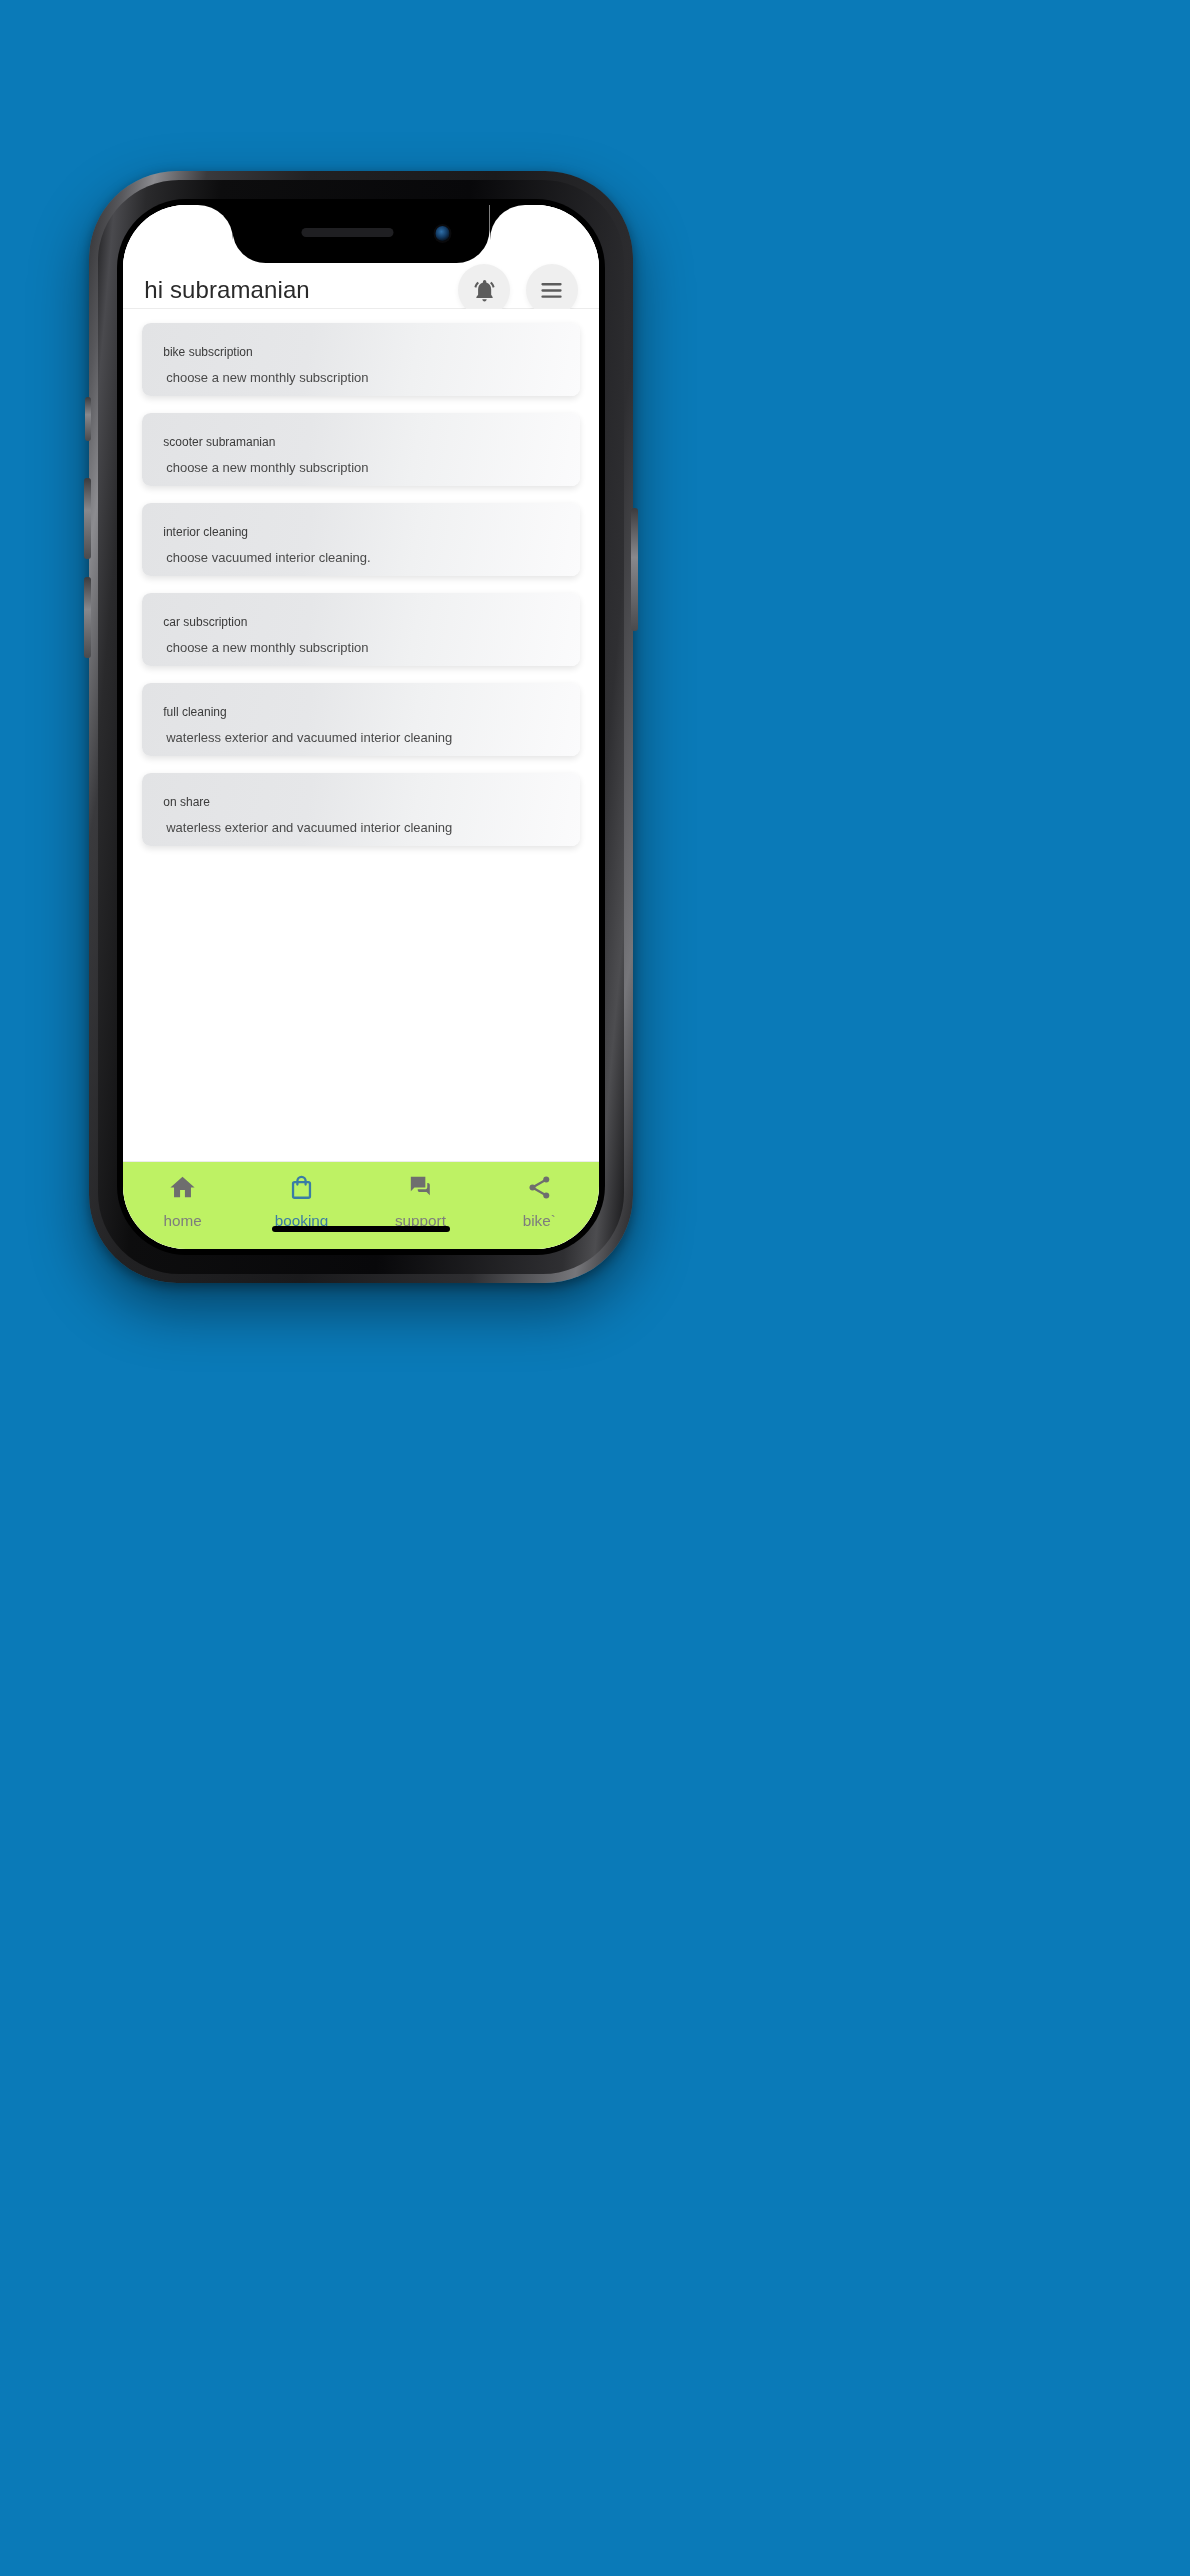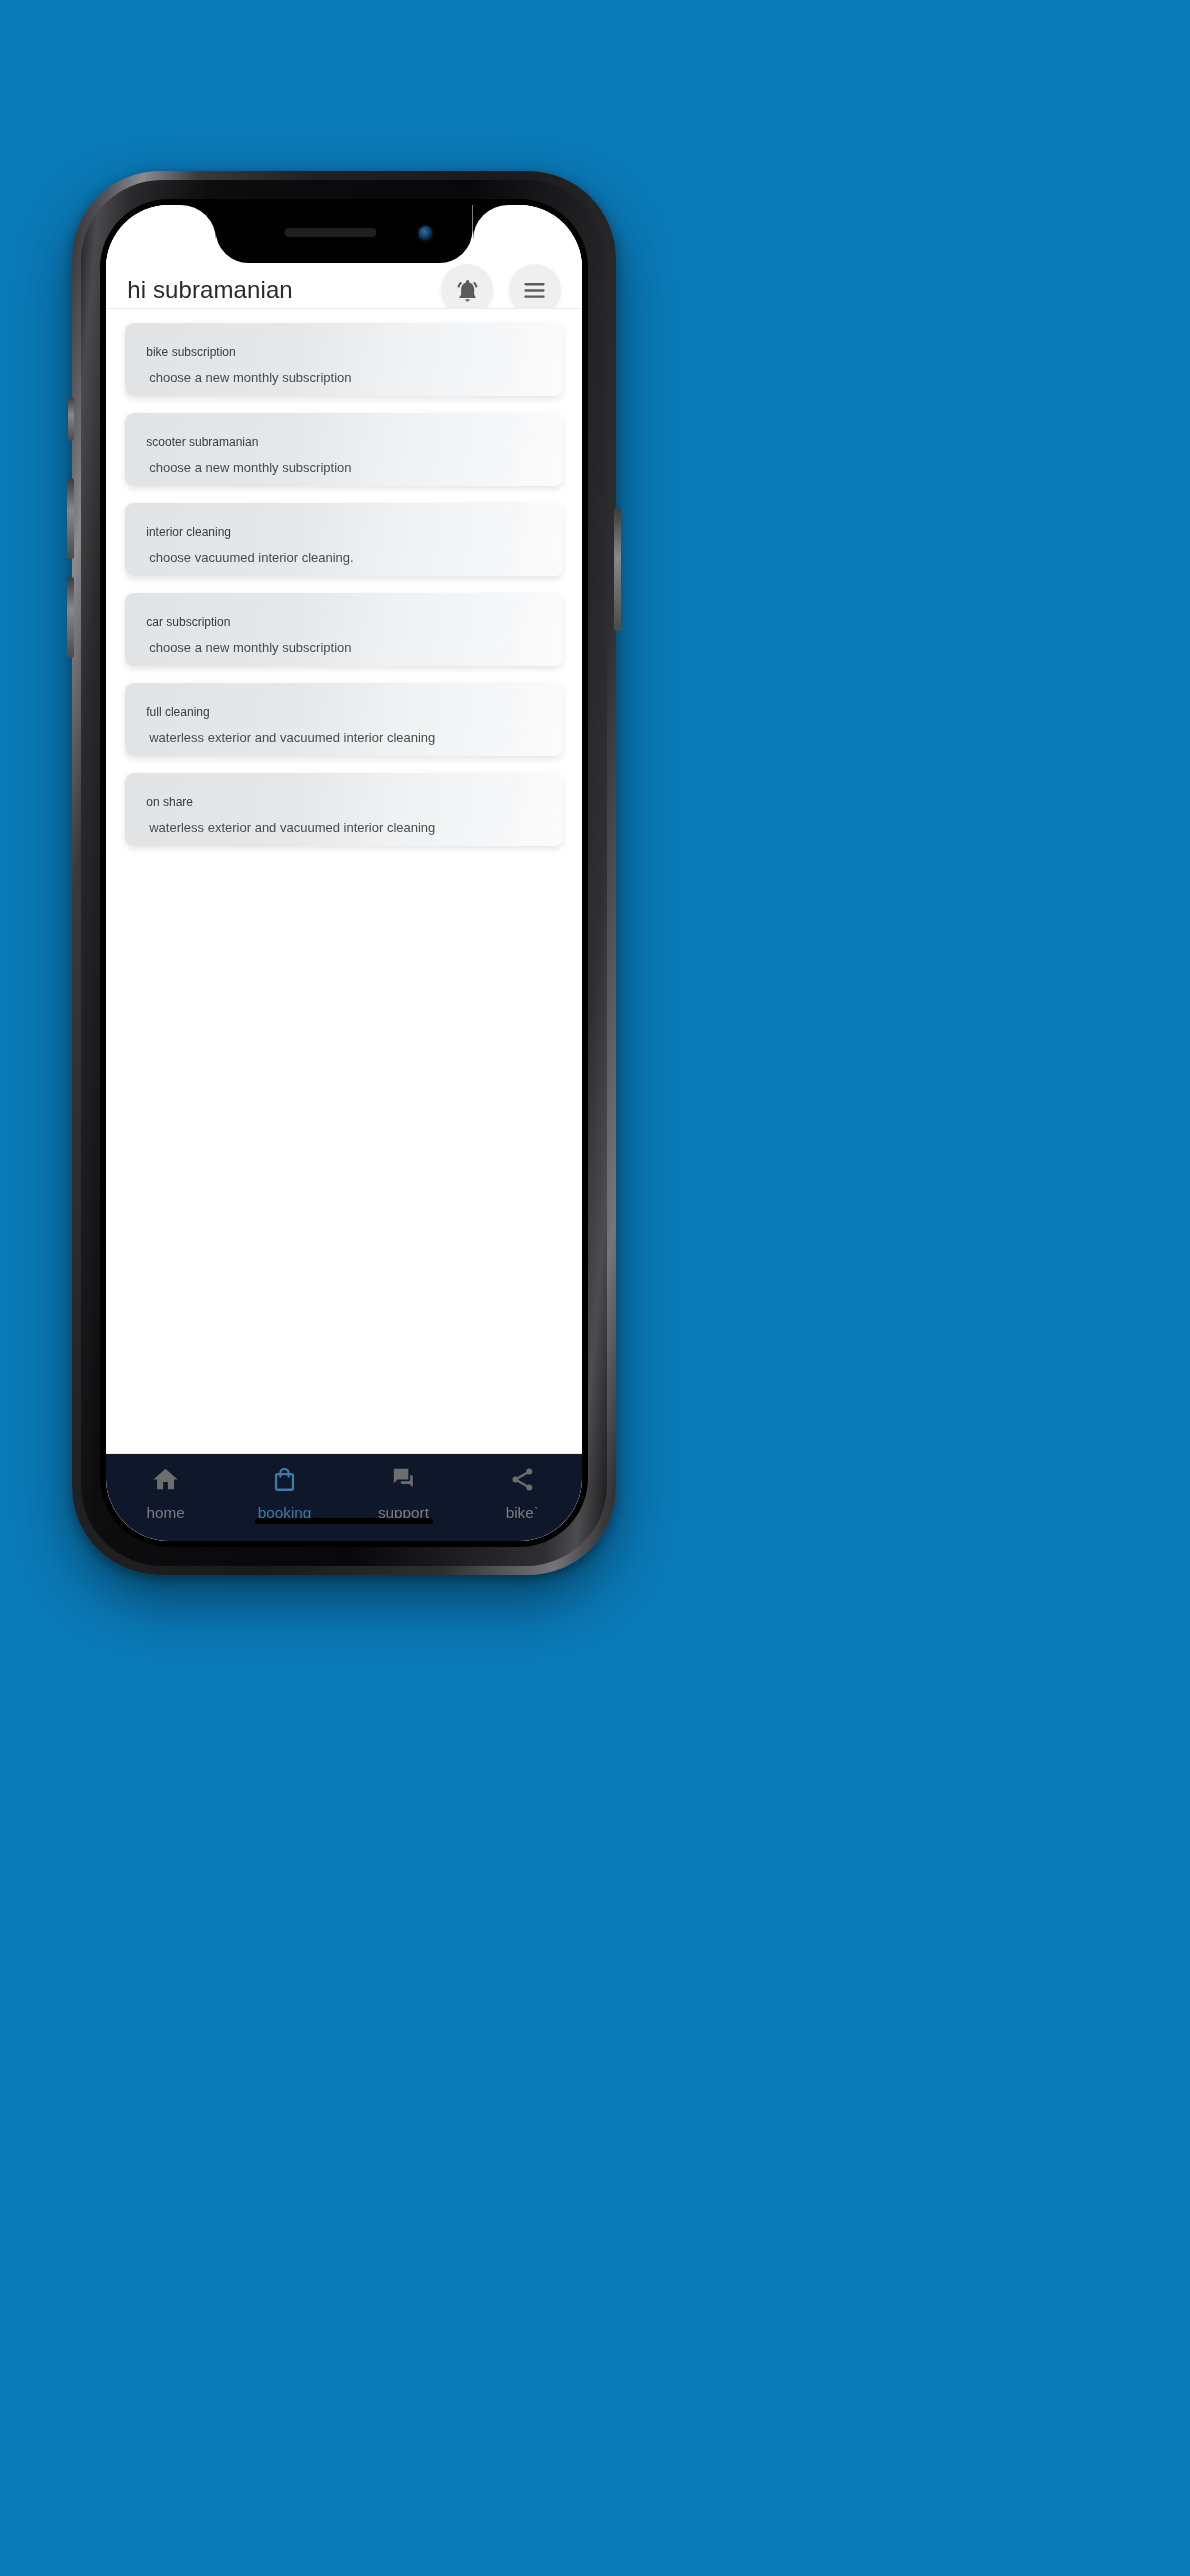--- a/index.html
+++ b/index.html
@@ -12,24 +12,24 @@
   }
   body {
     background: #0a7ab8;
     font-family: "Liberation Sans", sans-serif;
     position: relative;
   }
 
   
   #phone-device {
     position: absolute;
-    left: 72px;
+    left: 89px;
     top: 171px;
     width: 544px;
-    height: 1404px;
+    height: 1112px;
     border-radius: 88px;
     background: linear-gradient(100deg, #2b2b2d 0%, #58585c 5%, #8c8c90 9%,
                  #3a3a3d 16%, #212123 30%, #1a1a1c 55%, #2e2e31 78%,
                  #76767a 92%, #3c3c3f 97%, #202022 100%);
     box-shadow: 0 25px 58px rgba(0,0,0,0.45), 0 3.8px 11.5px rgba(0,0,0,0.35);
   }
   #phone-bezel-inner {
     position: absolute;
     left: 8.6px;
     top: 8.6px;
@@ -206,21 +206,21 @@
   }
 
   
   #bottom-nav {
     flex: 0 0 auto;
     height: 88px;
     display: flex;
     align-items: flex-start;
     padding-top: 11.5px;
     box-sizing: border-box;
-    background: #0f172a;
+    background: #bef264;
     border-top: 1px solid #ececec;
   }
   .nav-item {
     flex: 1 1 0;
     display: flex;
     flex-direction: column;
     align-items: center;
     gap: 6.7px;
   }
   .nav-label {

